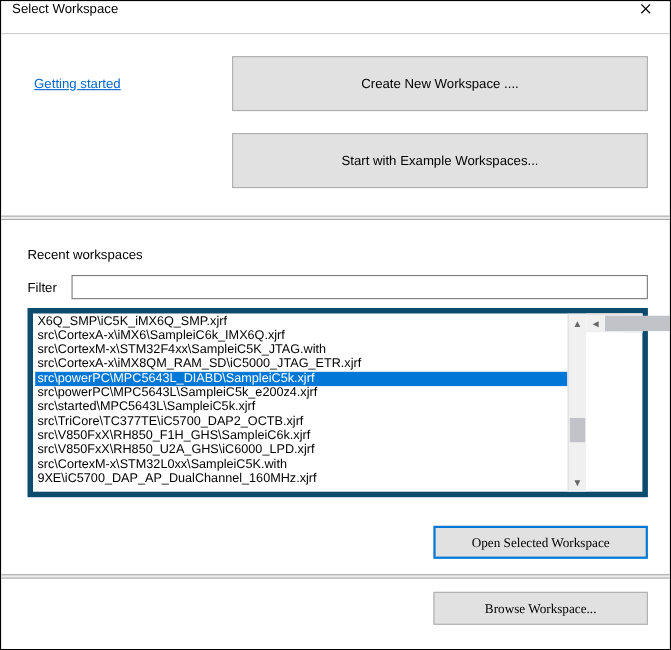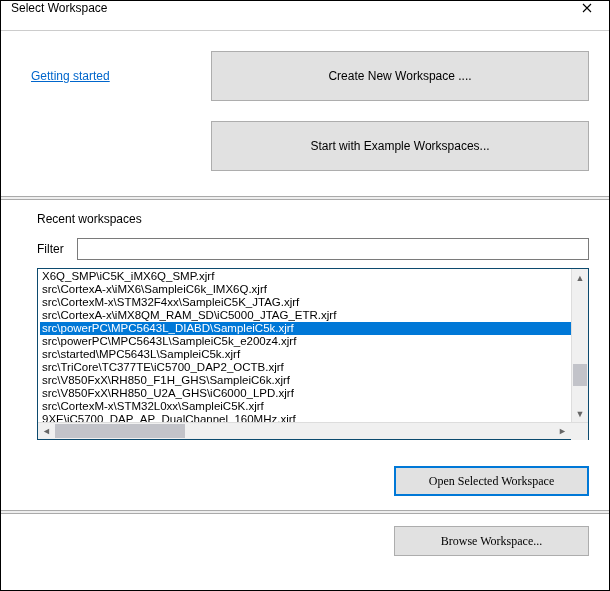--- a/index.html
+++ b/index.html
@@ -71,45 +71,46 @@
     display: flex;
   }
   .row2 .spacer { width: 190px; }
   .sep {
     height: 4px;
     border-top: 1px solid #aaa;
     border-bottom: 1px solid #aaa;
     background: #eee;
   }
   .recent-section {
-    padding: 12px 20px 14px 36px;
+    padding: 12px 20px 14px 24px;
+    margin-top: 12px;
   }
   .recent-title {
     margin-bottom: 12px;
   }
   .filter-row {
     display: flex;
     align-items: center;
     gap: 10px;
     margin-bottom: 8px;
   }
   .filter-row label { width: 30px; }
   .filter-row input {
     flex: 1;
     height: 22px;
     border: 1px solid #7a7a7a;
     padding: 2px 4px;
     font-family: inherit;
     font-size: 12px;
   }
   .listbox-wrap {
-    border: 1px solid #0c4a6e;
+    border: 5px solid #0c4a6e;
     height: 172px;
     display: flex;
-    flex-direction: column;
+    flex-direction: row;
     background: #fff;
   }
   .listbox-body {
     flex: 1;
     display: flex;
     overflow: hidden;
   }
   .listbox {
     flex: 1;
     overflow: hidden;
@@ -241,29 +242,29 @@
   <div class="recent-title">Recent workspaces</div>
   <div class="filter-row">
     <label>Filter</label>
     <input type="text" value="" style="">
   </div>
   <div class="listbox-wrap">
     <div class="listbox-body">
       <div class="listbox" id="listbox">
           <div class="item">X6Q_SMP\iC5K_iMX6Q_SMP.xjrf</div>
           <div class="item">src\CortexA-x\iMX6\SampleiC6k_IMX6Q.xjrf</div>
-          <div class="item">src\CortexM-x\STM32F4xx\SampleiC5K_JTAG.xjrf</div>
+          <div class="item">src\CortexM-x\STM32F4xx\SampleiC5K_JTAG.with</div>
           <div class="item">src\CortexA-x\iMX8QM_RAM_SD\iC5000_JTAG_ETR.xjrf</div>
           <div class="item selected">src\powerPC\MPC5643L_DIABD\SampleiC5k.xjrf</div>
           <div class="item">src\powerPC\MPC5643L\SampleiC5k_e200z4.xjrf</div>
           <div class="item">src\started\MPC5643L\SampleiC5k.xjrf</div>
           <div class="item">src\TriCore\TC377TE\iC5700_DAP2_OCTB.xjrf</div>
           <div class="item">src\V850FxX\RH850_F1H_GHS\SampleiC6k.xjrf</div>
           <div class="item">src\V850FxX\RH850_U2A_GHS\iC6000_LPD.xjrf</div>
-          <div class="item">src\CortexM-x\STM32L0xx\SampleiC5K.xjrf</div>
+          <div class="item">src\CortexM-x\STM32L0xx\SampleiC5K.with</div>
           <div class="item">9XE\iC5700_DAP_AP_DualChannel_160MHz.xjrf</div>
         </div>
       <div class="vscroll">
         <div class="arrow">▲</div>
         <div class="track">
           <div class="thumb"></div>
         </div>
         <div class="arrow">▼</div>
       </div>
     </div>

